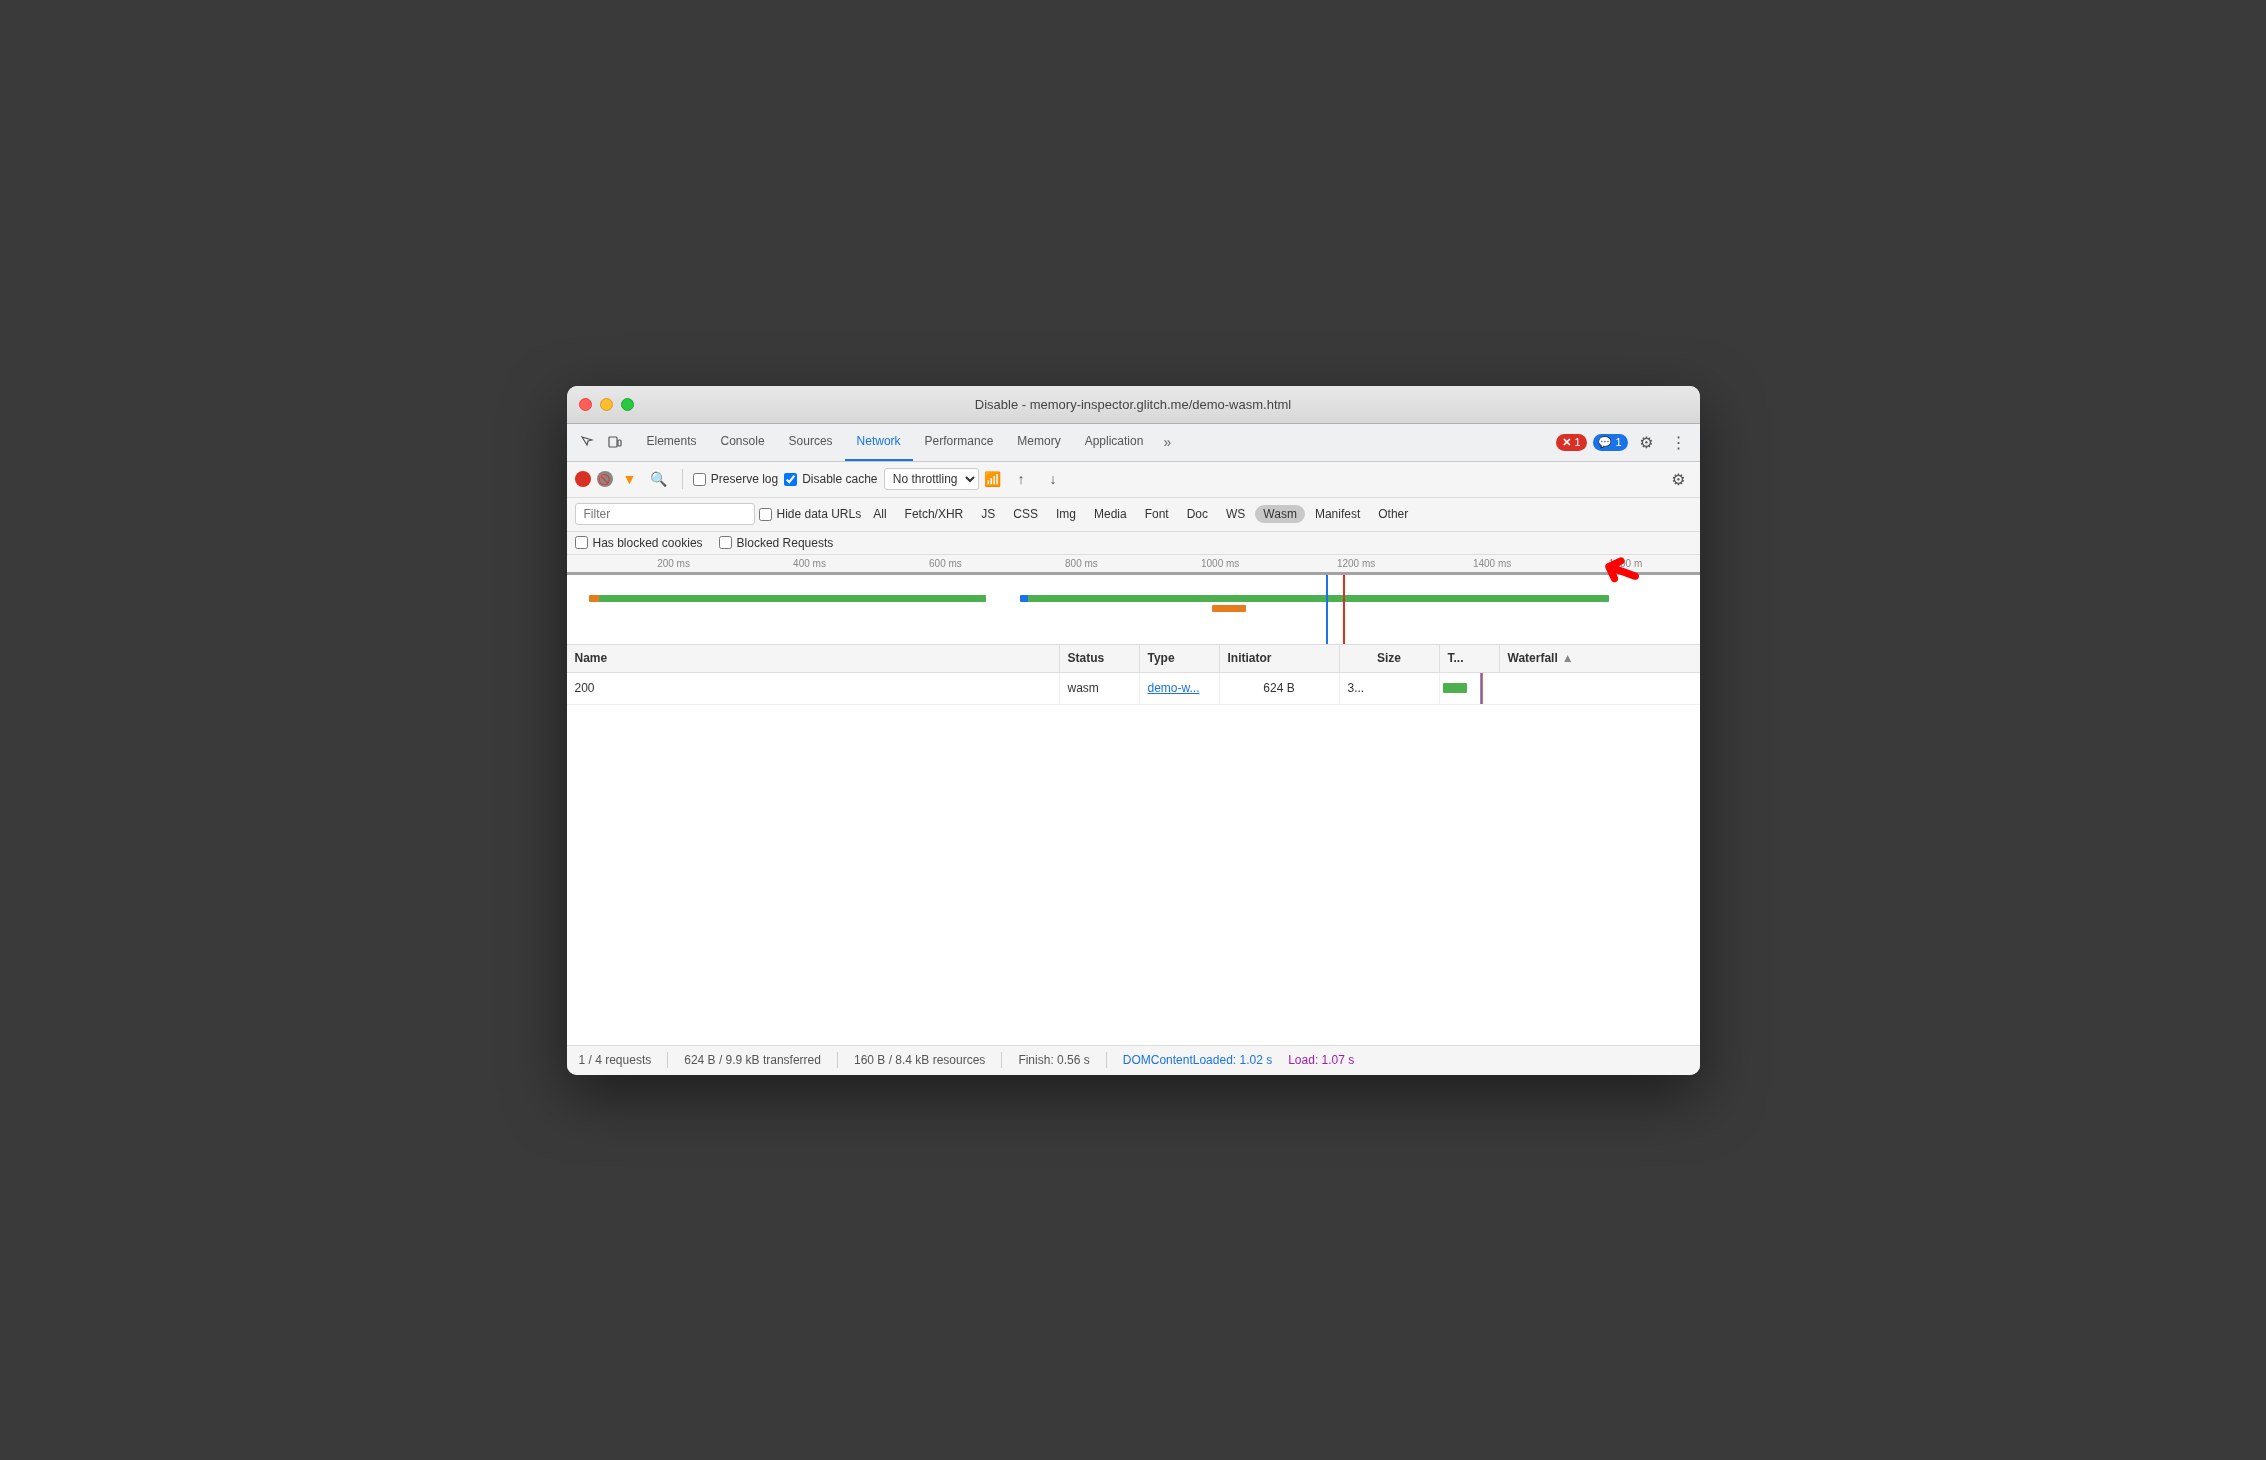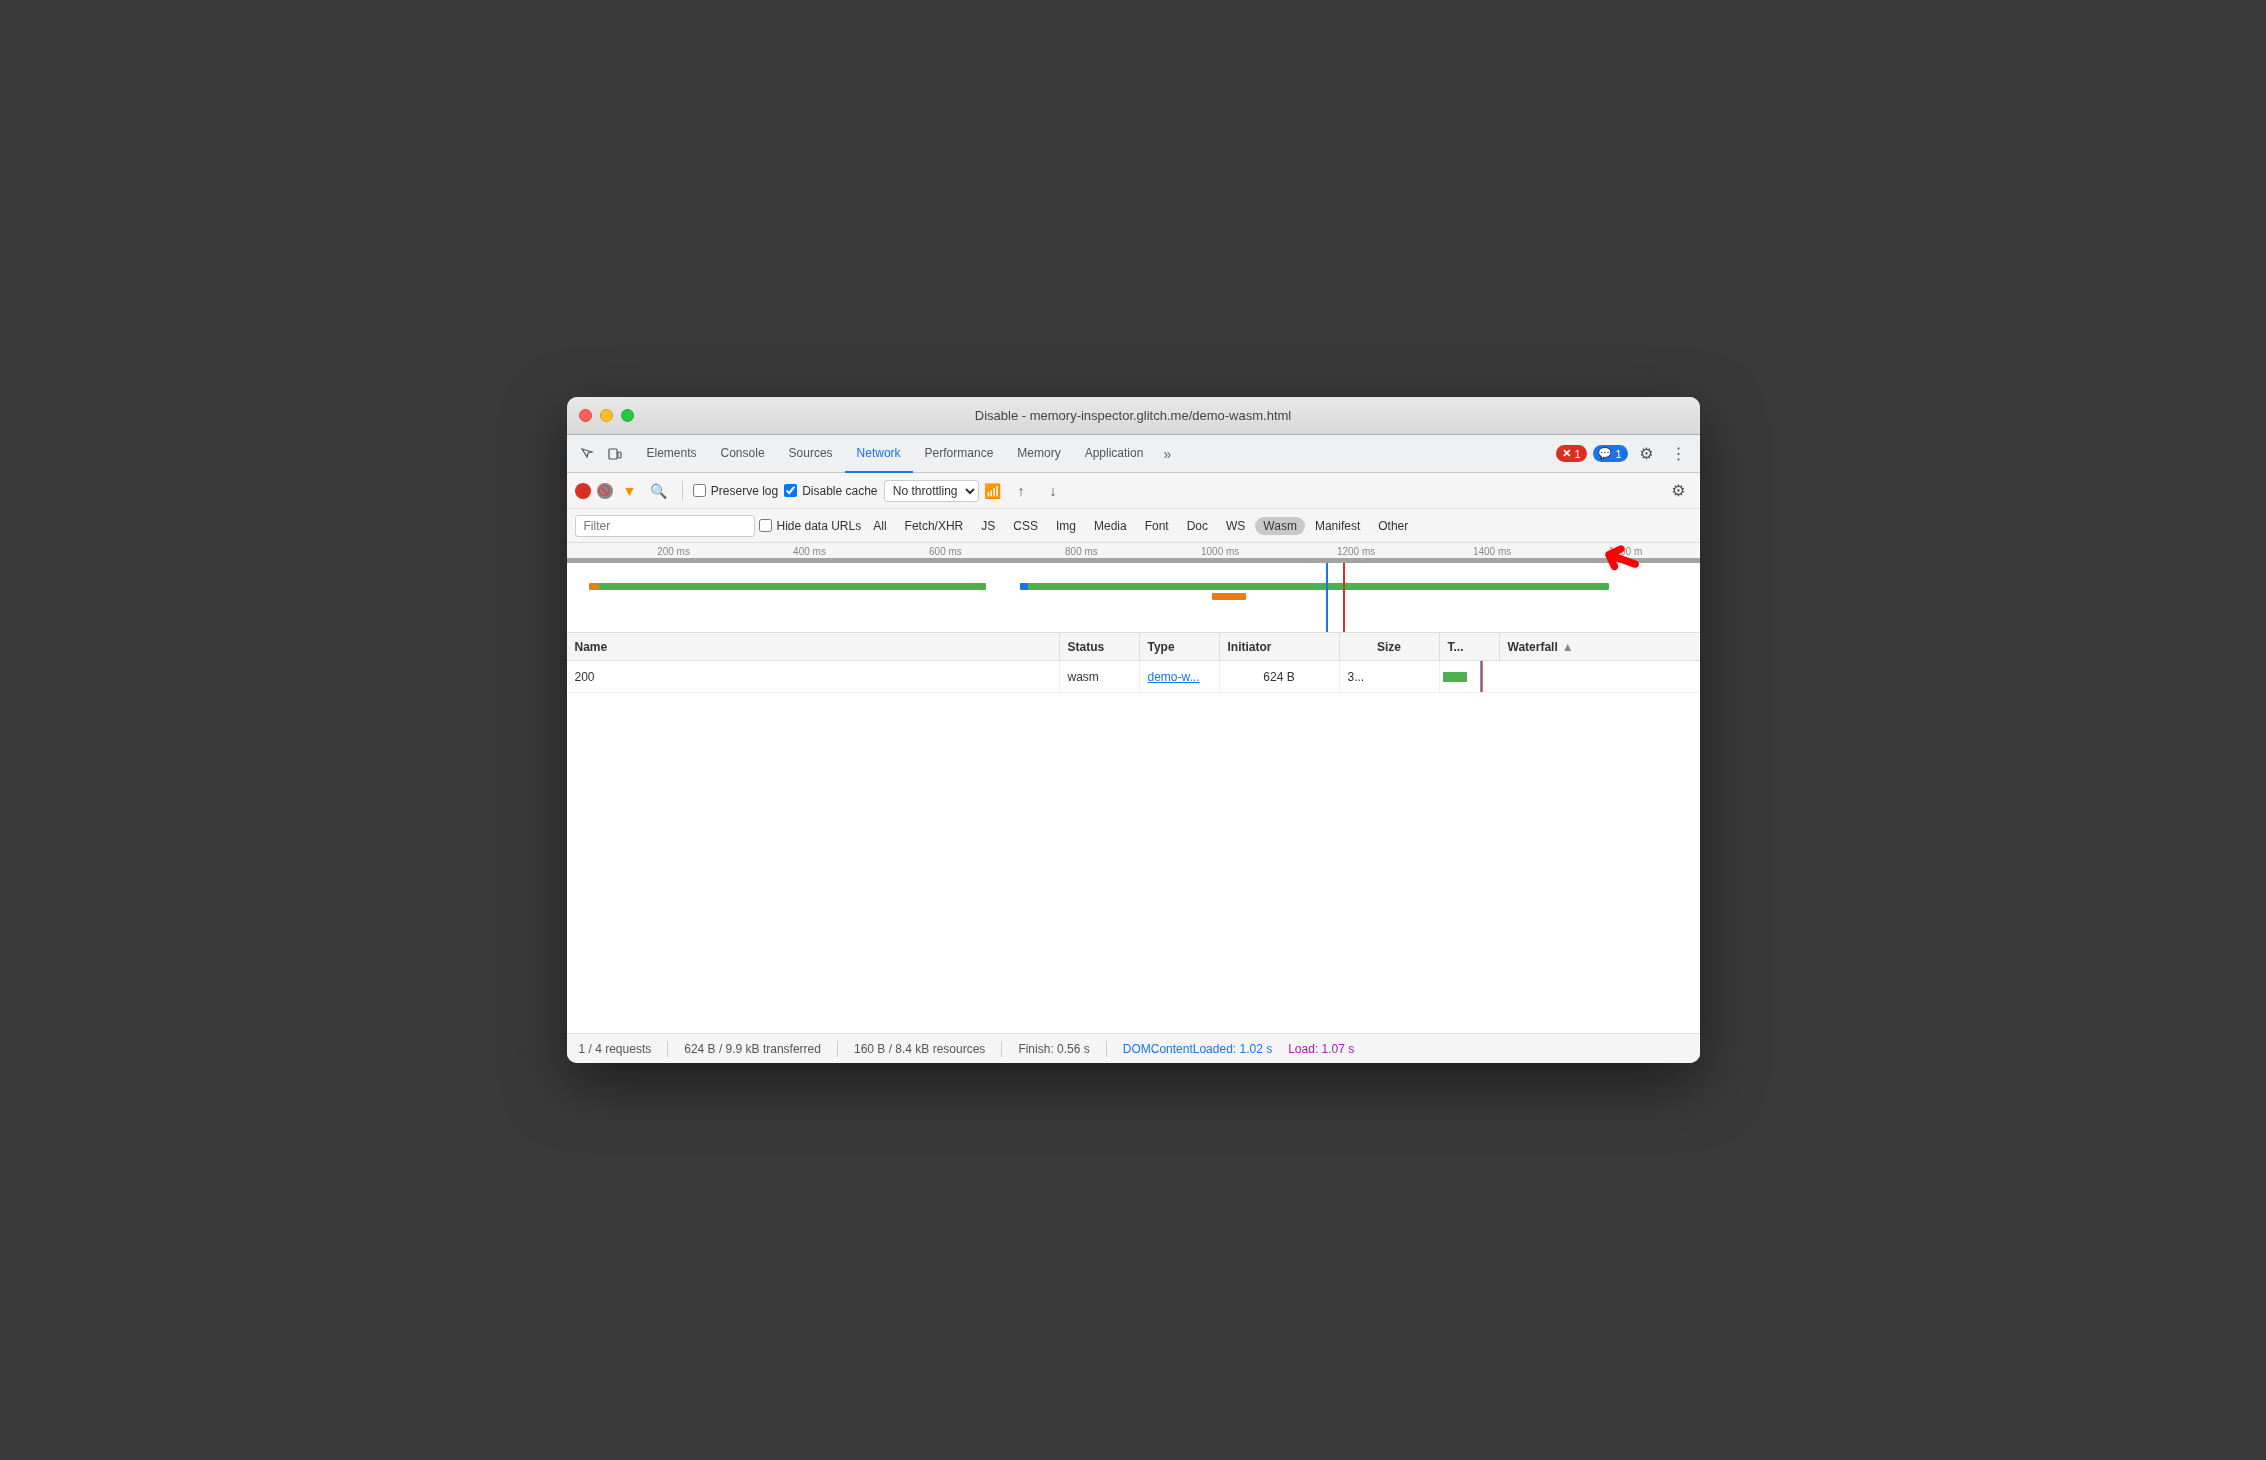--- a/index.html
+++ b/index.html
@@ -262,21 +262,21 @@
     .timeline-area {
       background: white;
       border-bottom: 1px solid #ddd;
       height: 90px;
       position: relative;
       overflow: hidden;
     }
     .timeline-ruler {
       height: 20px;
       background: #f5f5f5;
-      border-bottom: 5px solid #a3a3a3;
+      border-bottom: 3px solid #a3a3a3;
       display: flex;
       align-items: center;
       padding: 4px 0;
       font-size: 11px;
       color: #888;
       position: relative;
     }
     .ruler-tick {
       position: absolute;
       font-size: 10px;
@@ -517,20 +517,30 @@
       <button class="filter-type-btn">Media</button>
       <button class="filter-type-btn">Font</button>
       <button class="filter-type-btn">Doc</button>
       <button class="filter-type-btn">WS</button>
       <button class="filter-type-btn active">Wasm</button>
       <button class="filter-type-btn">Manifest</button>
       <button class="filter-type-btn">Other</button>
     </div>
   </div>
 
+  <div class="blocked-row">
+    <label class="checkbox-label">
+      <input type="checkbox" style="">
+      <span>Has blocked cookies</span>
+    </label>
+    <label class="checkbox-label">
+      <input type="checkbox" style="">
+      <span>Blocked Requests</span>
+    </label>
+  </div>
 
   <div class="timeline-area">
 
     <div class="red-arrow" style="position:absolute; right: 58px; top: -10px; font-size: 48px; transform: rotate(200deg); color: red;">➜</div>
 
     <div class="timeline-ruler">
       <span class="ruler-tick" style="left: 8%">200 ms</span>
       <span class="ruler-tick" style="left: 20%">400 ms</span>
       <span class="ruler-tick" style="left: 32%">600 ms</span>
       <span class="ruler-tick" style="left: 44%">800 ms</span>

